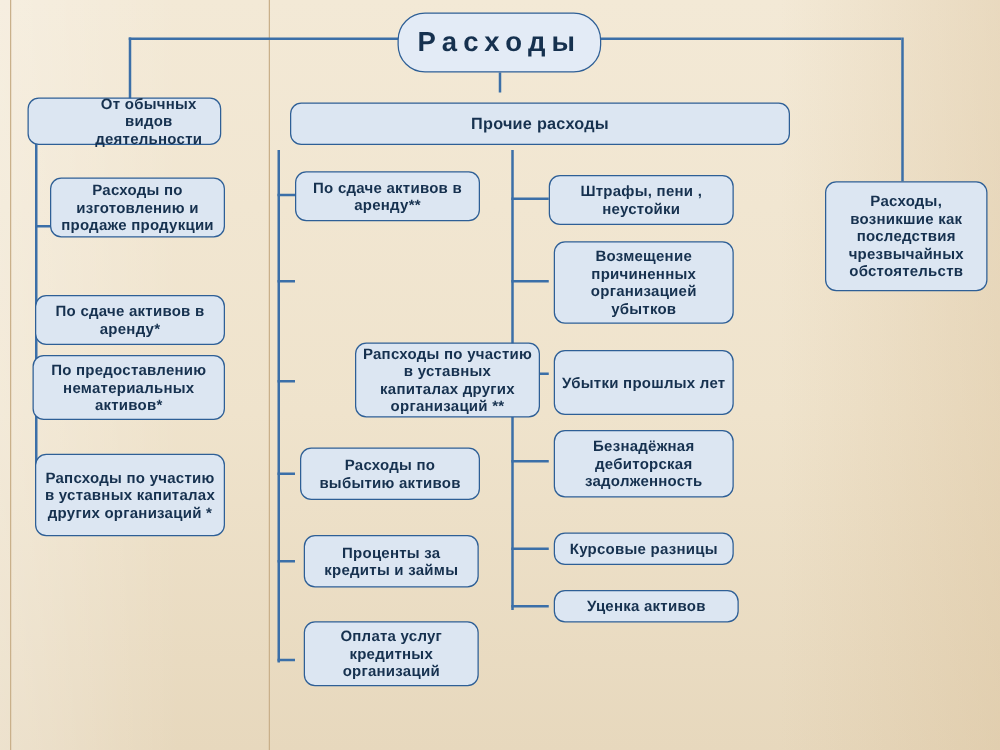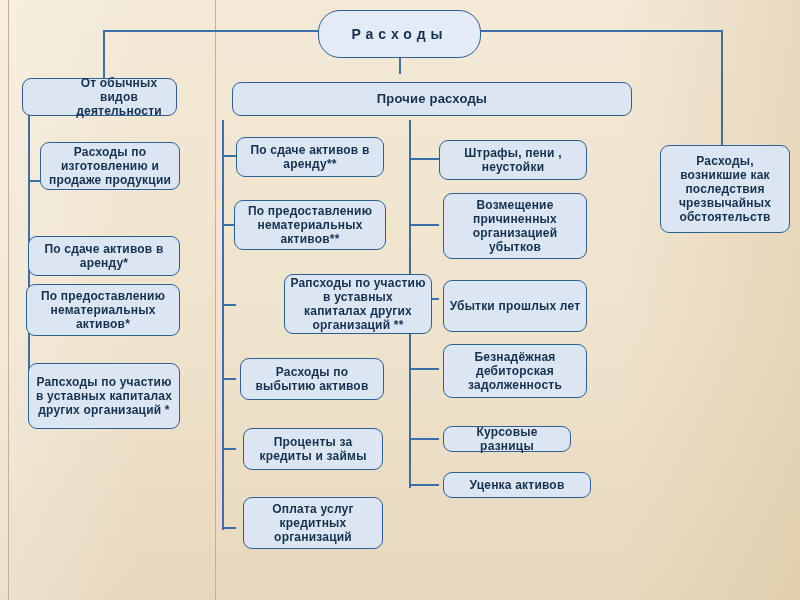--- a/index.html
+++ b/index.html
@@ -74,21 +74,21 @@
     left: 100%;
     top: 6px;
     width: 6px;
     height: 100%;
     background: #2f5f99;
     z-index: -1;
   }
   .node.root {
     border-radius: 22px;
     background: #e3ebf6;
-    font-size: 14px;
+    font-size: 22px;
     letter-spacing: 5px;
     border: 1px solid #2e5f96;
   }
   .node.root::after { border-radius: 22px; left: 7px; height: 7px; }
   .node.root::before { border-radius: 22px; top: 7px; width: 7px; }
   .node.rounded {
     border-radius: 9px;
   }
   .node.rounded::after { border-radius: 9px; }
   .node.rounded::before { border-radius: 9px; }
@@ -158,23 +158,20 @@
   <div class="node rounded f12" style="left:26px; top:284px; width:154px; height:52px;">
     <span>По предоставлению нематериальных активов*</span>
   </div>
   <div class="node rounded f12" style="left:28px; top:363px; width:152px; height:66px;">
     <span>Рапсходы по участию в уставных капиталах других организаций *</span>
   </div>
 
   <div class="node rounded f12" style="left:236px; top:137px; width:148px; height:40px;">
     <span>По сдаче активов в аренду**</span>
   </div>
-  <div class="node rounded f12" style="left:234px; top:200px; width:152px; height:50px;">
-    <span>По предоставлению нематериальных активов**</span>
-  </div>
   <div class="node rounded f12" style="left:236px; top:274px; width:148px; height:60px;margin-left:48px;">
     <span>Рапсходы по участию в уставных капиталах других организаций **</span>
   </div>
   <div class="node rounded f12" style="left:240px; top:358px; width:144px; height:42px;">
     <span>Расходы по выбытию активов</span>
   </div>
   <div class="node rounded f12" style="left:243px; top:428px; width:140px; height:42px;">
     <span>Проценты за кредиты и займы</span>
   </div>
   <div class="node rounded f12" style="left:243px; top:497px; width:140px; height:52px;">
@@ -186,20 +183,20 @@
   </div>
   <div class="node rounded f12" style="left:443px; top:193px; width:144px; height:66px;">
     <span>Возмещение причиненных организацией убытков</span>
   </div>
   <div class="node rounded f12" style="left:443px; top:280px; width:144px; height:52px;">
     <span>Убытки прошлых лет</span>
   </div>
   <div class="node rounded f12" style="left:443px; top:344px; width:144px; height:54px;">
     <span>Безнадёжная дебиторская задолженность</span>
   </div>
-  <div class="node rounded f12" style="left:443px; top:426px; width:128px; height:26px;">
+  <div class="node rounded f12" style="left:443px; top:426px; width:144px; height:26px;">
     <span>Курсовые разницы</span>
   </div>
   <div class="node rounded f12" style="left:443px; top:472px; width:148px; height:26px;">
     <span>Уценка активов</span>
   </div>
 
 </div>
 
 </body></html>

